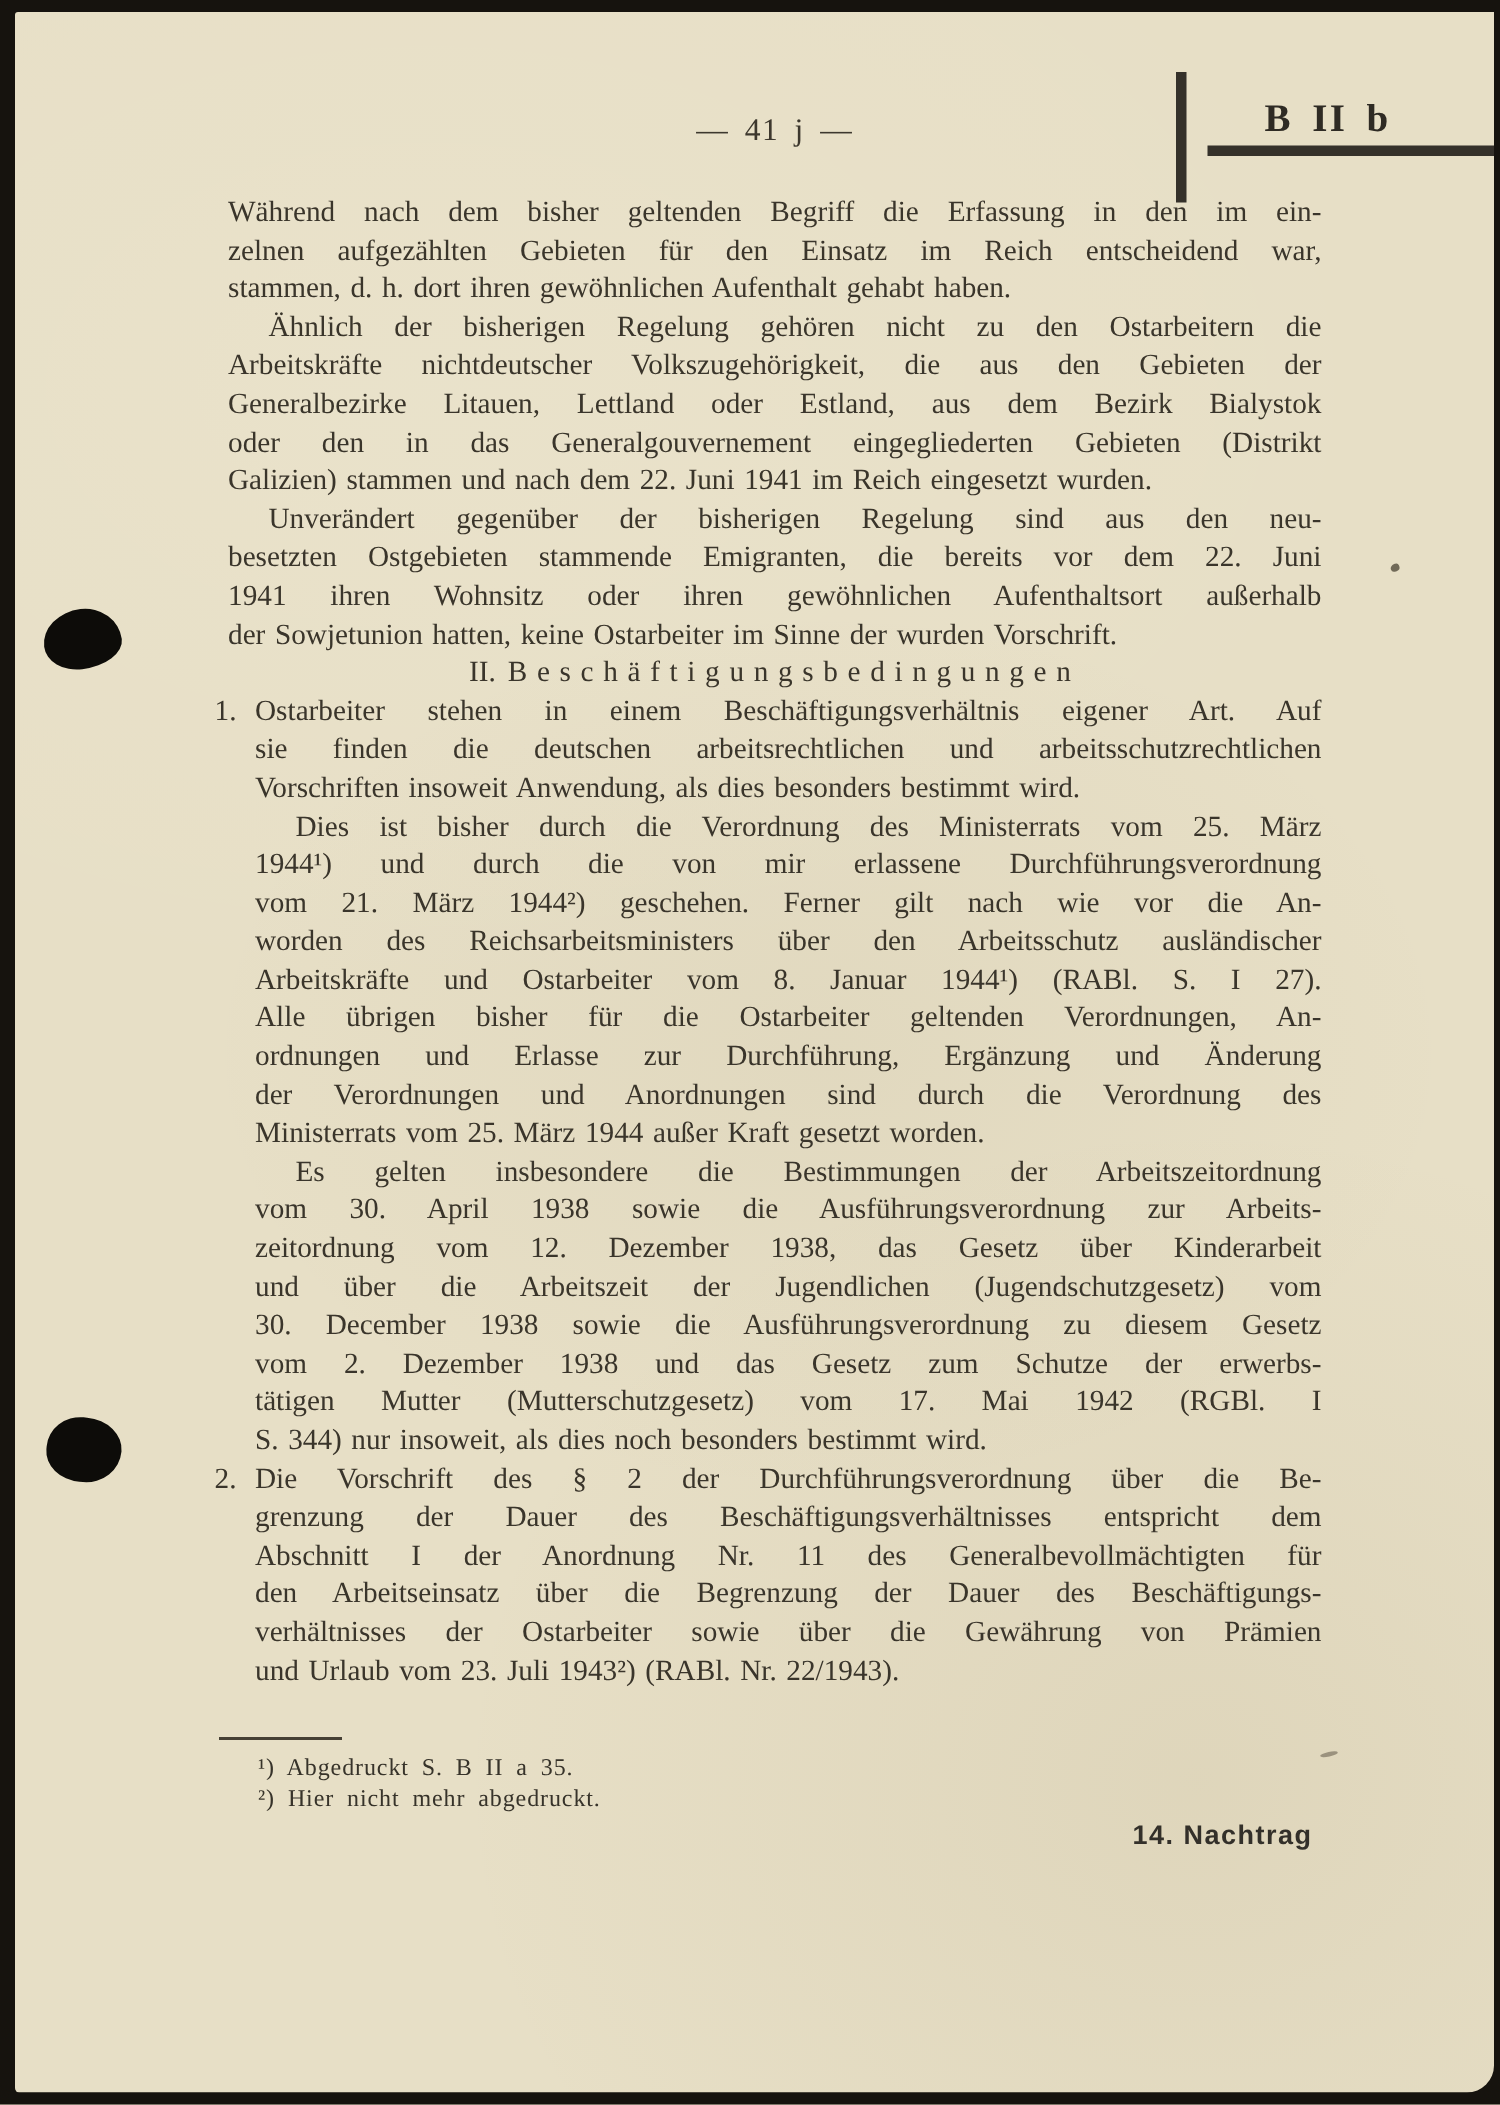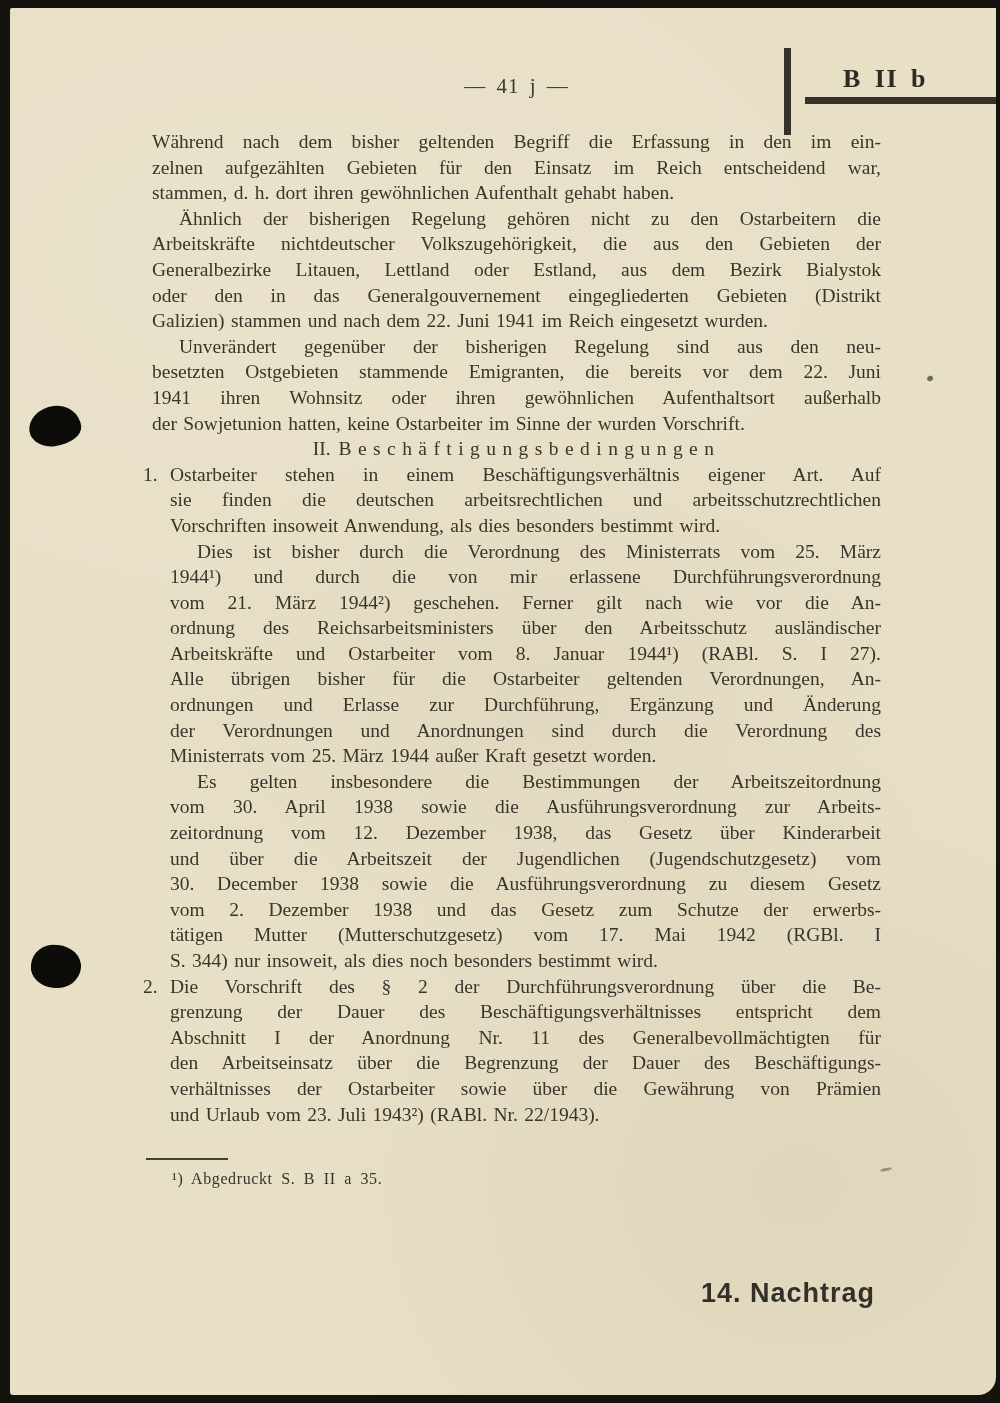--- a/index.html
+++ b/index.html
@@ -87,27 +87,27 @@
     margin: 0 0 8px -6px;
   }
   .footnote-line {
     letter-spacing: 0.6px;
     word-spacing: 4px;
     padding-left: 20px;
     color: #37332a;
   }
 
   .nachtrag {
-    position: absolute; left: 142px; top: 1270px; width: 729px;
+    position: absolute; left: 142px; top: 1205px; width: 729px;
     text-align: right;
     padding-right: 6px;
     box-sizing: border-box;
     font-family: "Liberation Sans", "DejaVu Sans", sans-serif;
     font-weight: bold;
-    font-size: 27px;
+    font-size: 18px;
     letter-spacing: 1px;
     color: #33302a;
   }
 
   
   .punch-hole {
     position: absolute;
     background: #0d0c09;
   }
   .hole-1 {
@@ -176,21 +176,21 @@
           <span class="list-number">1.</span>
           <div class="paragraph">
             <div class="line">Ostarbeiter stehen in einem Beschäftigungsverhältnis eigener Art. Auf</div>
             <div class="line">sie finden die deutschen arbeitsrechtlichen und arbeitsschutzrechtlichen</div>
             <div class="line last">Vorschriften insoweit Anwendung, als dies besonders bestimmt wird.</div>
           </div>
           <div class="paragraph">
             <div class="line indent">Dies ist bisher durch die Verordnung des Ministerrats vom 25. März</div>
             <div class="line">1944¹) und durch die von mir erlassene Durchführungsverordnung</div>
             <div class="line">vom 21. März 1944²) geschehen. Ferner gilt nach wie vor die An-</div>
-            <div class="line">ordnung des Reichsarbeitsministers über den Arbeitsschutz ausländischer</div>
+            <div class="line">worden des Reichsarbeitsministers über den Arbeitsschutz ausländischer</div>
             <div class="line">Arbeitskräfte und Ostarbeiter vom 8. Januar 1944¹) (RABl. S. I 27).</div>
             <div class="line">Alle übrigen bisher für die Ostarbeiter geltenden Verordnungen, An-</div>
             <div class="line">ordnungen und Erlasse zur Durchführung, Ergänzung und Änderung</div>
             <div class="line">der Verordnungen und Anordnungen sind durch die Verordnung des</div>
             <div class="line last">Ministerrats vom 25. März 1944 außer Kraft gesetzt worden.</div>
           </div>
           <div class="paragraph">
             <div class="line indent">Es gelten insbesondere die Bestimmungen der Arbeitszeitordnung</div>
             <div class="line">vom 30. April 1938 sowie die Ausführungsverordnung zur Arbeits-</div>
             <div class="line">zeitordnung vom 12. Dezember 1938, das Gesetz über Kinderarbeit</div>
@@ -212,20 +212,21 @@
             <div class="line last">und Urlaub vom 23. Juli 1943²) (RABl. Nr. 22/1943).</div>
           </div>
         </div>
       </div>
   </div>
 
   <div class="footnotes">
     <div class="footnote-rule"></div>
     <div id="footnote-list">
         <div class="footnote-line">¹) Abgedruckt S. B II a 35.</div>
+        <div class="footnote-line">²) Hier nicht mehr abgedruckt.</div>
       </div>
   </div>
 
   <div class="nachtrag">14. Nachtrag</div>
 
   <div class="punch-hole hole-1"></div>
   <div class="punch-hole hole-2"></div>
   <div class="speck-1"></div>
   <div class="speck-2"></div>
 </div>

